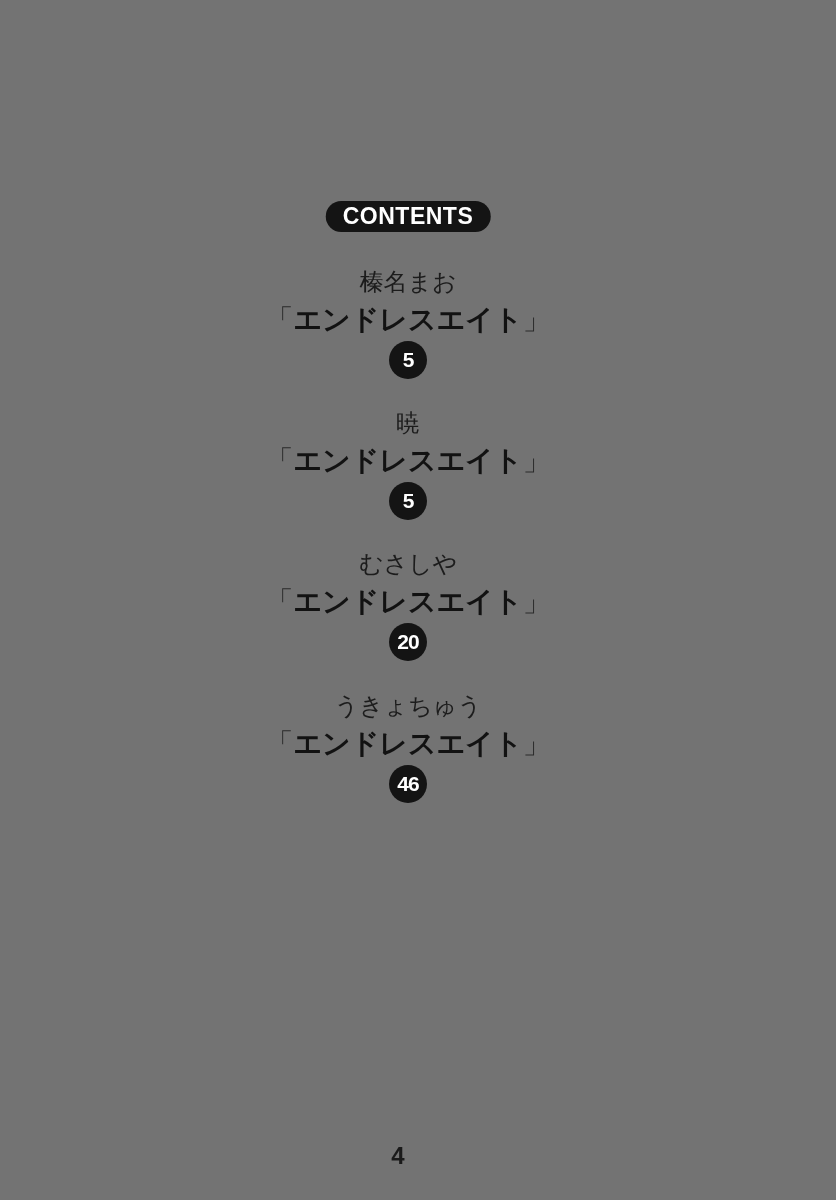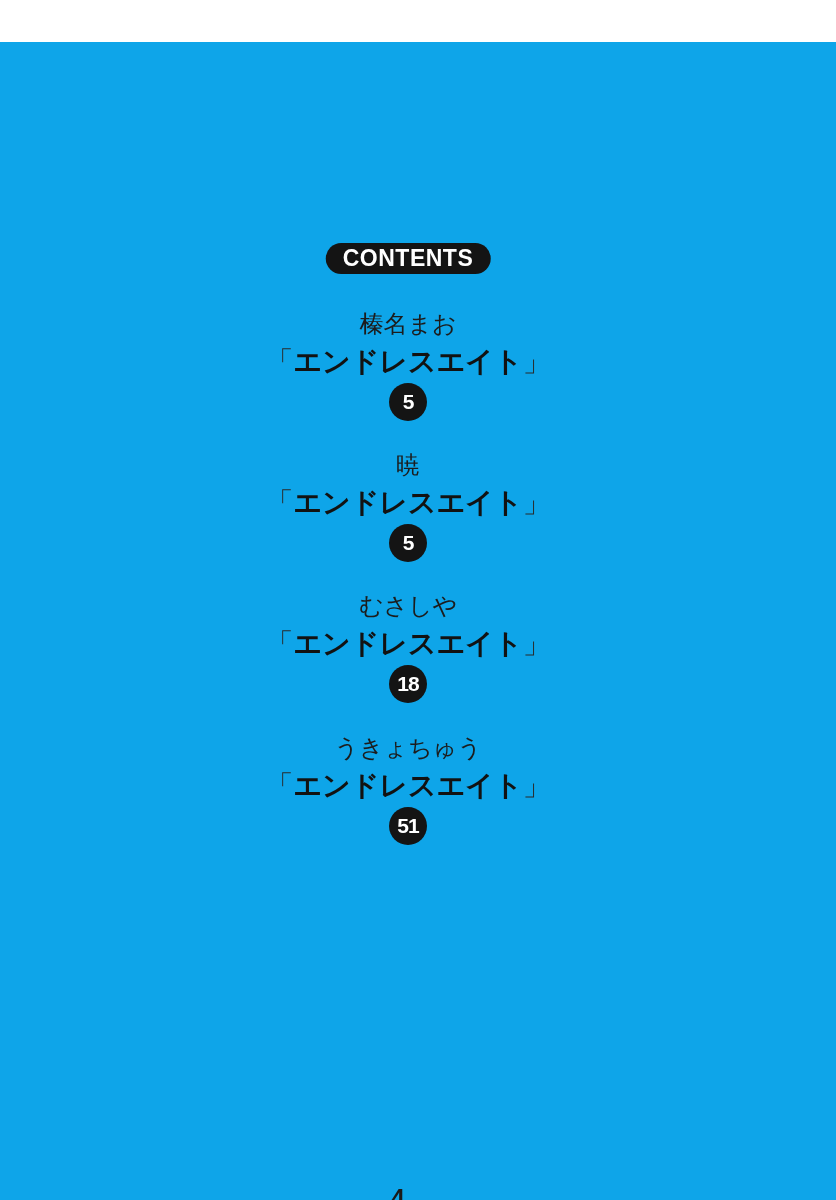--- a/index.html
+++ b/index.html
@@ -10,23 +10,22 @@
     width: 836px;
     height: 1200px;
     position: relative;
     background: #ffffff;
     font-family: "Liberation Sans", "DejaVu Sans", sans-serif;
     overflow: hidden;
   }
   .page {
     position: absolute;
     inset: 0;
-    background: #0ea5e9;
+    background: #737373;
     color: #161616;
-    margin-top: 42px;
   }
   
   .centering {
     position: absolute;
     left: -10px;
     top: 0;
     width: 836px;
     height: 1200px;
     text-align: center;
   }
@@ -117,25 +116,25 @@
 
     <div class="entry e2">
       <div class="author">暁</div>
       <div class="title"><span class="bracket">「</span><span>エンドレスエイト</span><span class="bracket">」</span></div>
       <div class="circle"><span>5</span></div>
     </div>
 
     <div class="entry e3">
       <div class="author">むさしや</div>
       <div class="title"><span class="bracket">「</span><span>エンドレスエイト</span><span class="bracket">」</span></div>
-      <div class="circle"><span>18</span></div>
+      <div class="circle"><span>20</span></div>
     </div>
 
     <div class="entry e4">
       <div class="author">うきょちゅう</div>
       <div class="title"><span class="bracket">「</span><span>エンドレスエイト</span><span class="bracket">」</span></div>
-      <div class="circle"><span>51</span></div>
+      <div class="circle"><span>46</span></div>
     </div>
 
     <div class="folio">4</div>
 
   </div>
 </div>
 
 </body></html>

